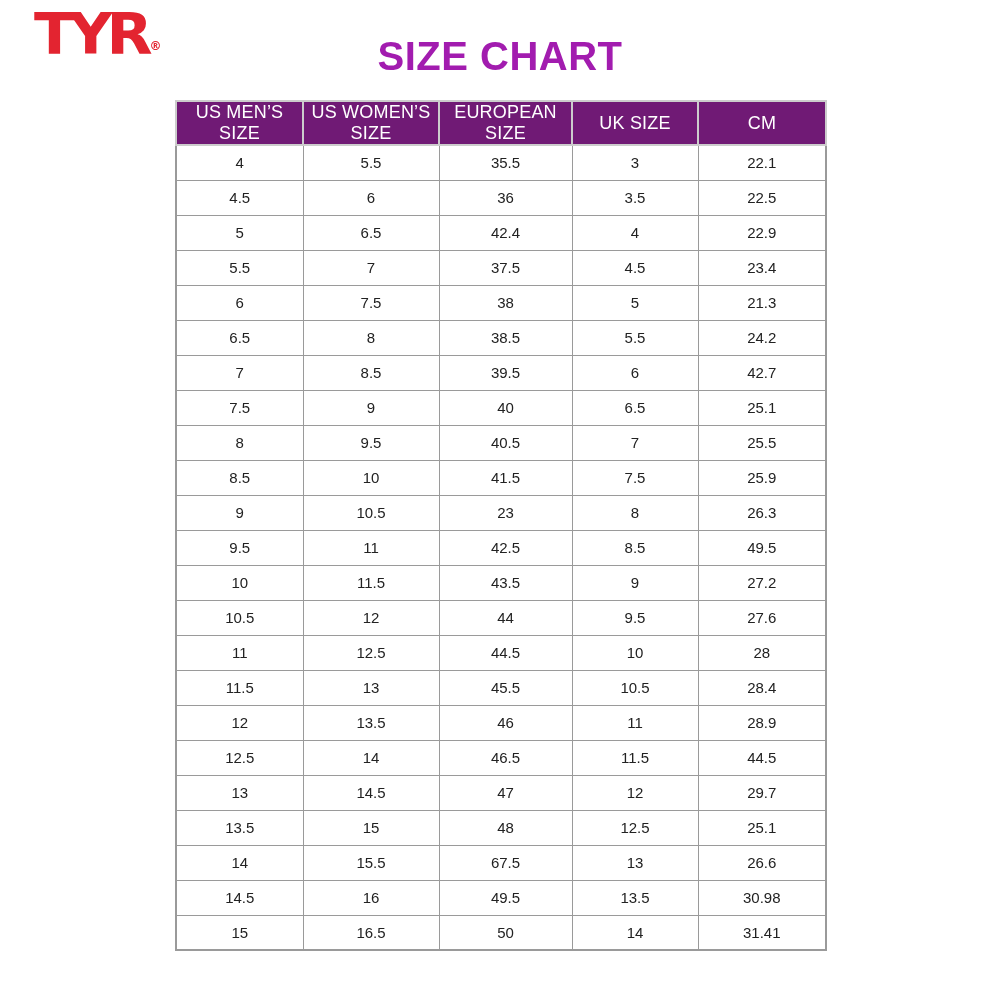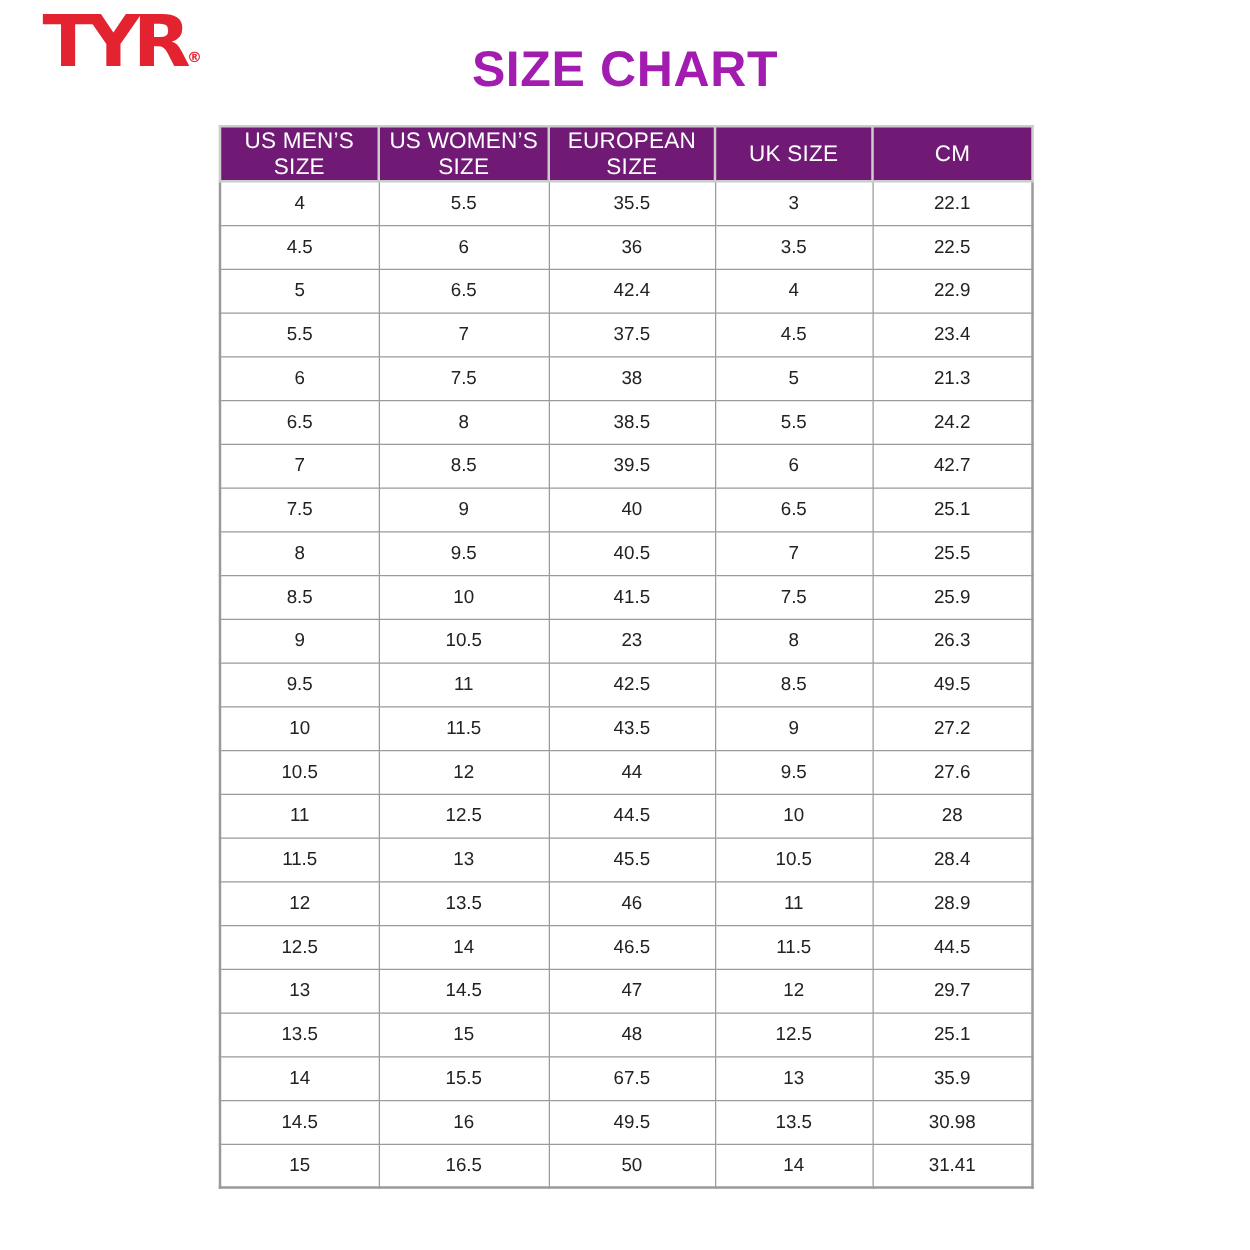--- a/index.html
+++ b/index.html
@@ -230,21 +230,21 @@
         <td>15</td>
         <td>48</td>
         <td>12.5</td>
         <td>25.1</td>
       </tr>
       <tr>
         <td>14</td>
         <td>15.5</td>
         <td>67.5</td>
         <td>13</td>
-        <td>35.9</td>
+        <td>26.6</td>
       </tr>
       <tr>
         <td>14.5</td>
         <td>16</td>
         <td>49.5</td>
         <td>13.5</td>
         <td>30.98</td>
       </tr>
       <tr>
         <td>15</td>

